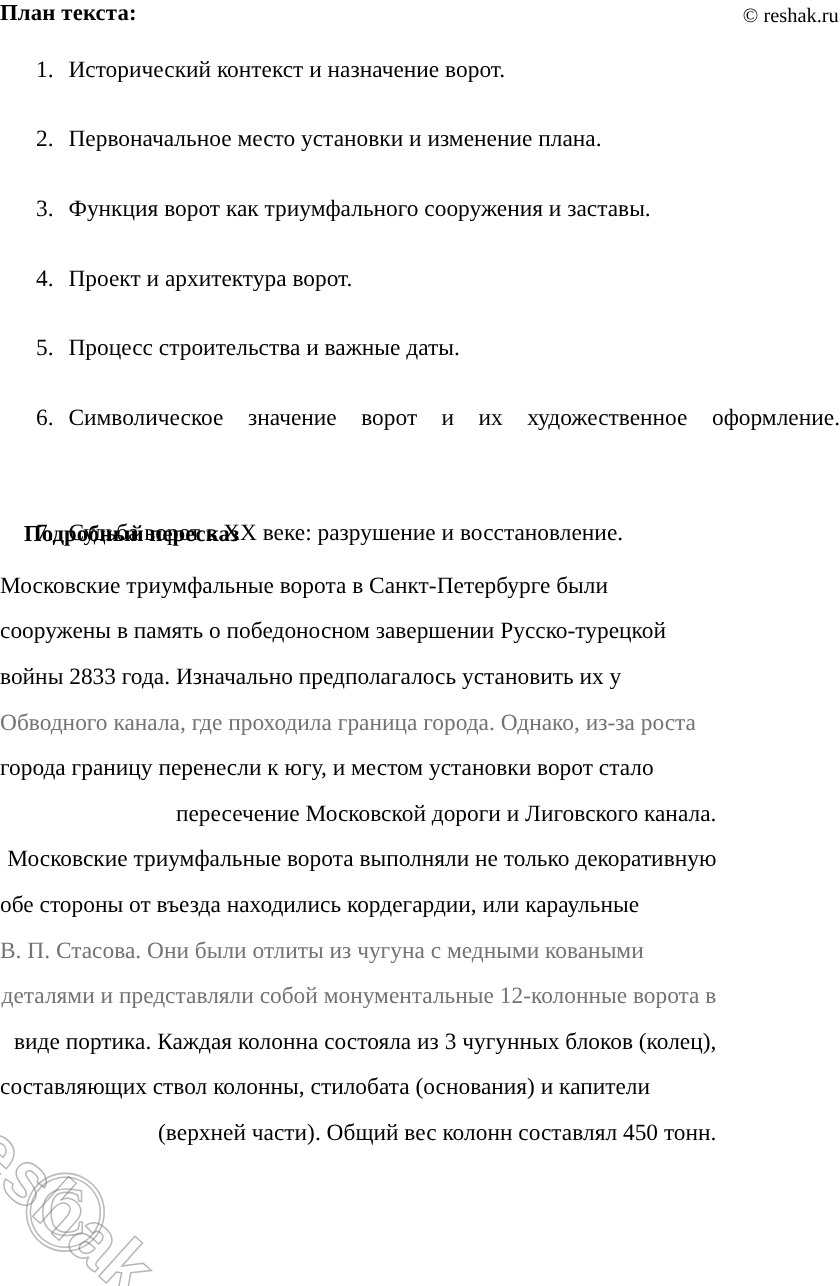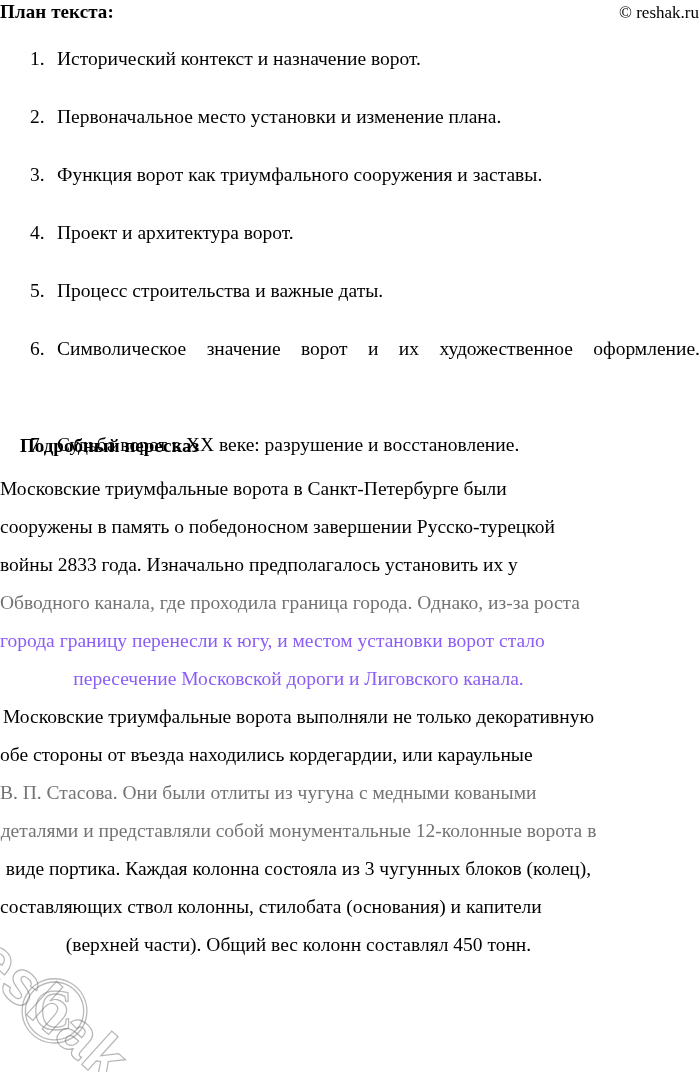--- a/index.html
+++ b/index.html
@@ -162,27 +162,27 @@
     text-align: justify;
     text-justify: inter-word;
     white-space: nowrap;
   }
   .jline::after {
     content: "";
     display: inline-block;
     width: 100%;
   }
   .jline.last {
-    text-align: center;
+    text-align: right;
     white-space: normal;
   }
   .jline.last::after { content: none; }
 
   .fade-a { color: #737373; }
-  .fade-b { color: #8b5cf6; }
+  .fade-b { color: #000000; }
 </style>
 </head>
 <body>
 
 <div class="page">
 
   <div class="watermark-layer">
     <div class="wm-text">reshak.ru</div>
     <div class="wm-copy">©</div>
   </div>

